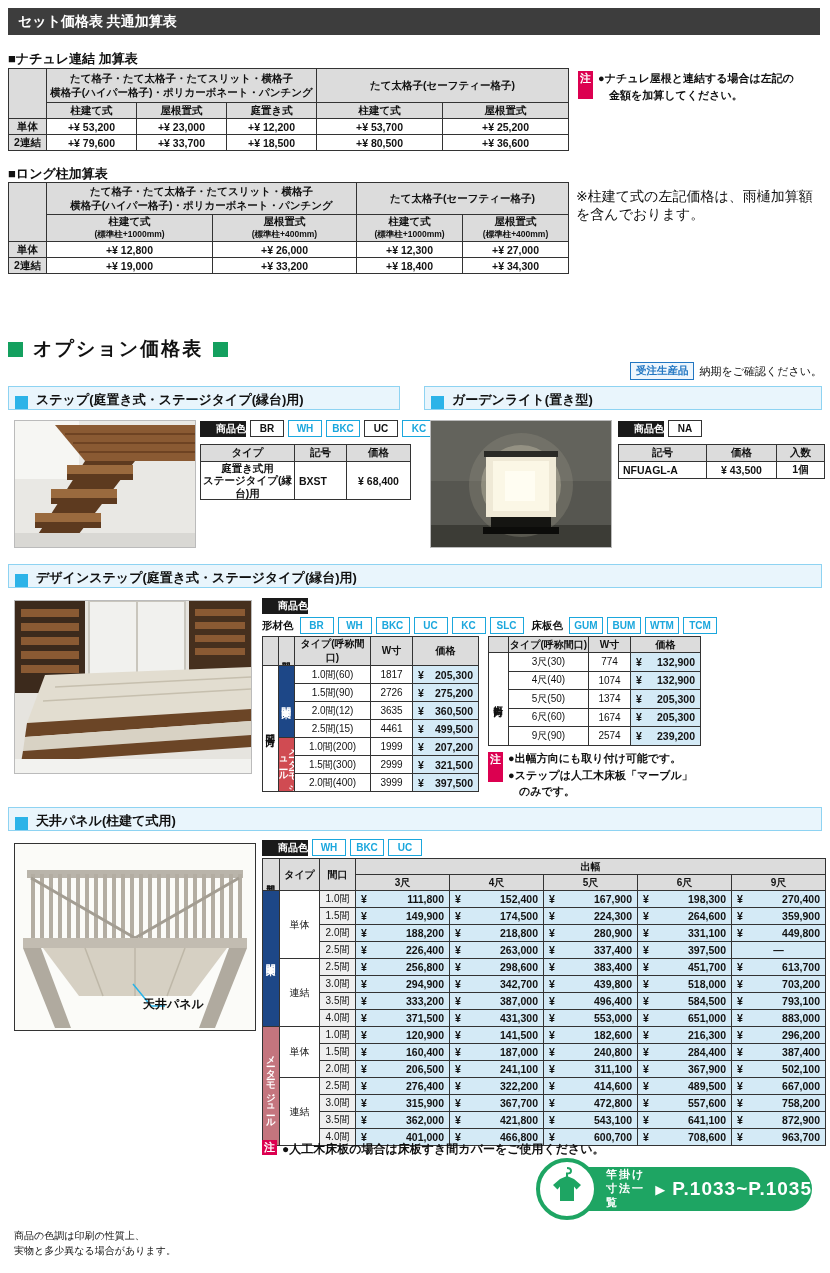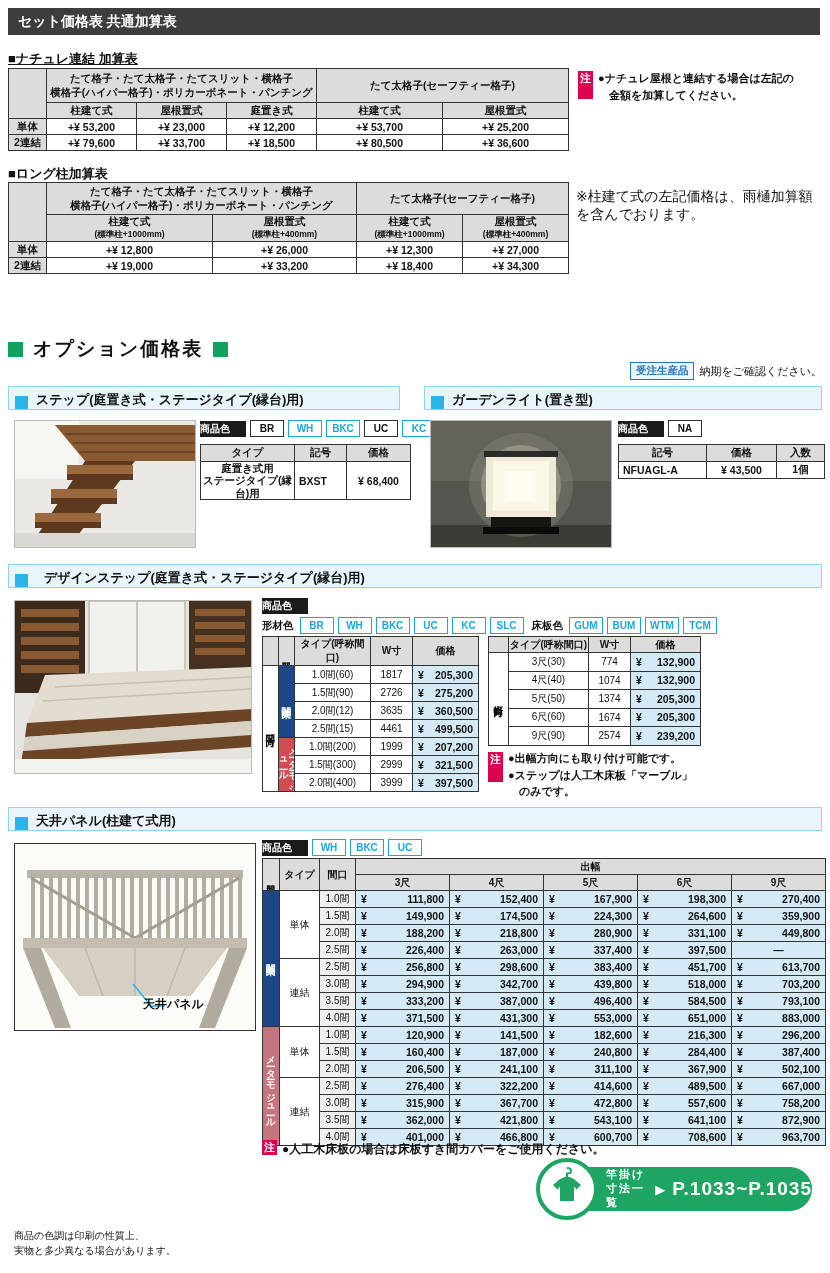--- a/index.html
+++ b/index.html
@@ -37,21 +37,21 @@
                font-weight:bold;padding:1px 5px;}
   .order-text{font-size:11px;}
 
   
   .secbar{background:#e9f5fc;border:1px solid #8ed3f2;height:24px;display:flex;align-items:flex-end;box-sizing:border-box;}
   .csq{width:13px;height:13px;background:#2cb3e8;margin:0 8px 0 6px;flex:0 0 auto;}
   .secbar .t{font-size:13px;font-weight:bold;}
 
   
   .chiprow{display:flex;align-items:center;}
-  .clabel{background:#1a1a1a;color:#fff;font-size:10px;font-weight:bold;text-align:left;
+  .clabel{background:#1a1a1a;color:#fff;font-size:10px;font-weight:bold;text-align:right;
           width:46px;height:16px;line-height:16px;flex:0 0 auto;}
   .ptxt{font-size:10.5px;font-weight:bold;margin:0 2px 0 8px;}
   .chip{display:inline-block;min-width:24px;padding:0 4px;height:15px;line-height:15px;margin-left:4px;
         border:1px solid #333;color:#111;background:#fff;font-size:10px;font-weight:bold;text-align:center;}
   .chip.accent{border-color:#1ba7dd;color:#1ba7dd;}
 
   
   .opttable th,.opttable td{border:1px solid #333;font-size:10.5px;text-align:center;padding:0 2px;overflow:hidden;}
   .opttable th{background:#dcdcdc;height:16px;}
   .opttable td{background:#fff;font-weight:bold;}
@@ -98,21 +98,21 @@
 
   .footnote{font-size:10px;line-height:1.5;color:#111;}
 </style>
 </head>
 <body>
 
 <div class="page">
 
   <div class="abs topbar">セット価格表 共通加算表</div>
 
-  <div class="abs sec-title" style="left:8px;top:50px;text-decoration:underline;">■ナチュレ連結 加算表</div>
+  <div class="abs sec-title" style="left:8px;top:50px;">■ナチュレ連結 加算表</div>
 
   <table class="abs addtable" style="left:8px;top:68px;width:560px;">
     <colgroup>
         <col style="width:38px">
         <col style="width:90px">
         <col style="width:90px">
         <col style="width:90px">
         <col style="width:126px">
         <col style="width:126px">
       </colgroup>
@@ -324,21 +324,21 @@
       <th>入数</th>
     </tr>
     <tr style="height:17px;">
       <td class="tleft">NFUAGL-A</td>
       <td>¥ 43,500</td>
       <td>1個</td>
     </tr>
   </tbody>
     </table>
 
-  <div class="abs secbar" style="left:8px;top:564px;width:814px;gap:8px;">
+  <div class="abs secbar" style="left:8px;top:564px;width:814px;">
     <span class="csq"></span>
     <span class="t">デザインステップ(庭置き式・ステージタイプ(縁台)用)</span>
   </div>
 
   <div class="abs pimg" style="left:14px;top:600px;width:236px;height:172px;">
     <svg width="236" height="172" viewBox="0 0 236 172">
       <rect width="236" height="172" fill="#e6e4df"></rect>
       <rect x="0" y="0" width="70" height="92" fill="#3c2a1c"></rect>
       <rect x="6" y="8" width="58" height="8" fill="#8a5a33"></rect>
       <rect x="6" y="22" width="58" height="8" fill="#8a5a33"></rect>

